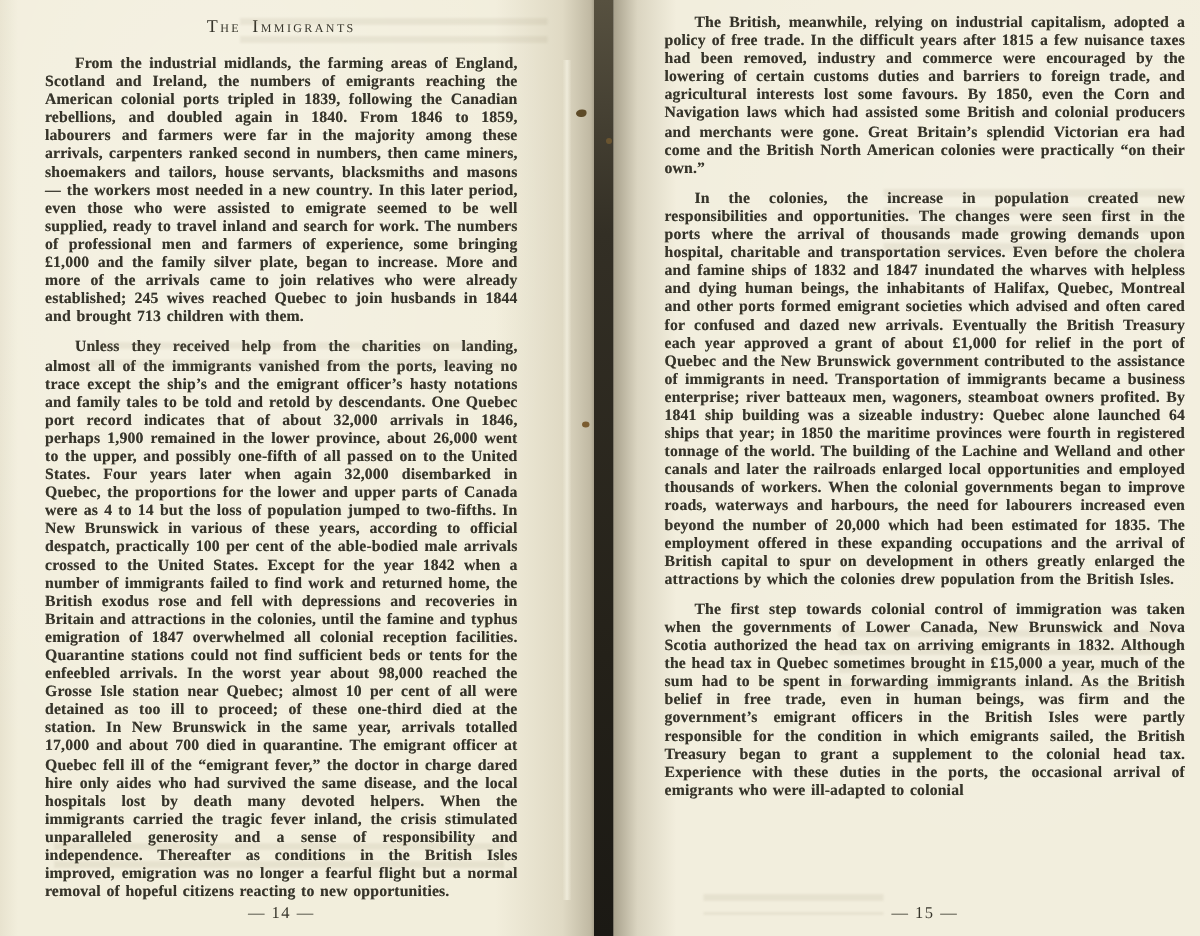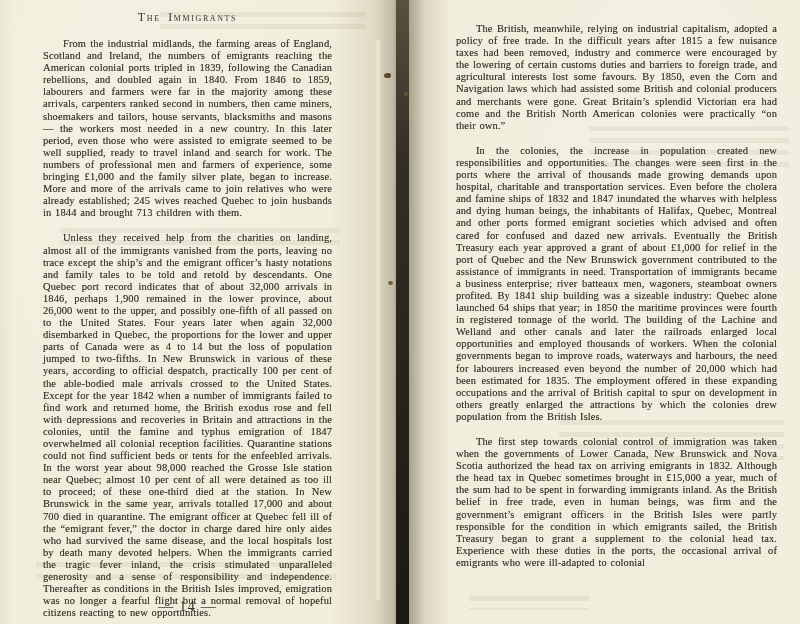--- a/index.html
+++ b/index.html
@@ -43,33 +43,34 @@
     text-align:center;
     font-variant:small-caps;
     letter-spacing:1.6px;
     word-spacing:3px;
     font-size:12px;
     font-weight:normal;
   }
   .chapter-heading{margin:2px 0 12px 0;}
   .section-heading{margin:9px 0 9px 0;}
   .body-para{
-    margin:13px;
+    margin:0;
     font-size:10.5px;
     line-height:12.1px;
     text-align:justify;
     text-indent:1.9em;
     word-spacing:1px;
     letter-spacing:0.1px;
     text-shadow:0 0 0.4px rgba(55,53,43,0.55);
+    font-weight:bold;
   }
   .body-para + .body-para{margin-top:8px;}
   .page-number{
     position:absolute;bottom:9px;left:0;right:0;
-    text-align:center;font-size:15px;letter-spacing:1px;
+    text-align:center;font-size:11px;letter-spacing:1px;
   }
   .page-left .page-number{left:30px;right:52px;}
   .page-right .page-number{left:34px;right:10px;}
   .ghost{
     position:absolute;pointer-events:none;
     opacity:0.55;filter:blur(0.7px);
     background:repeating-linear-gradient(to bottom,
       rgba(142,132,102,0.20) 0px, rgba(142,132,102,0.20) 5px,
       transparent 5px, transparent 12px);
   }
@@ -93,20 +94,21 @@
     <div class="ghost" style="left:36px;top:562px;width:300px;height:24px;"></div>
   </div>
 
   <div class="gutter"></div>
   <div class="crease-highlight"></div>
 
   <div class="page page-right">
     <p class="body-para">The British, meanwhile, relying on industrial capitalism, adopted a policy of free trade. In the difficult years after 1815 a few nuisance taxes had been removed, industry and commerce were encouraged by the lowering of certain customs duties and barriers to foreign trade, and agricultural interests lost some favours. By 1850, even the Corn and Navigation laws which had assisted some British and colonial producers and merchants were gone. Great Britain’s splendid Victorian era had come and the British North American colonies were practically “on their own.”</p>
     <p class="body-para">In the colonies, the increase in population created new responsibilities and opportunities. The changes were seen first in the ports where the arrival of thousands made growing demands upon hospital, charitable and transportation services. Even before the cholera and famine ships of 1832 and 1847 inundated the wharves with helpless and dying human beings, the inhabitants of Halifax, Quebec, Montreal and other ports formed emigrant societies which advised and often cared for confused and dazed new arrivals. Eventually the British Treasury each year approved a grant of about £1,000 for relief in the port of Quebec and the New Brunswick government contributed to the assistance of immigrants in need. Transportation of immigrants became a business enterprise; river batteaux men, wagoners, steamboat owners profited. By 1841 ship building was a sizeable industry: Quebec alone launched 64 ships that year; in 1850 the maritime provinces were fourth in registered tonnage of the world. The building of the Lachine and Welland and other canals and later the railroads enlarged local opportunities and employed thousands of workers. When the colonial governments began to improve roads, waterways and harbours, the need for labourers increased even beyond the number of 20,000 which had been estimated for 1835. The employment offered in these expanding occupations and the arrival of British capital to spur on development in others greatly enlarged the attractions by which the colonies drew population from the British Isles.</p>
     <p class="body-para">The first step towards colonial control of immigration was taken when the governments of Lower Canada, New Brunswick and Nova Scotia authorized the head tax on arriving emigrants in 1832. Although the head tax in Quebec sometimes brought in £15,000 a year, much of the sum had to be spent in forwarding immigrants inland. As the British belief in free trade, even in human beings, was firm and the government’s emigrant officers in the British Isles were partly responsible for the condition in which emigrants sailed, the British Treasury began to grant a supplement to the colonial head tax. Experience with these duties in the ports, the occasional arrival of emigrants who were ill-adapted to colonial</p>
+    <div class="page-number">— 15 —</div>
     <div class="ghost" style="left:180px;top:126px;width:200px;height:42px;"></div>
     <div class="ghost" style="left:150px;top:420px;width:225px;height:40px;"></div>
     <div class="ghost" style="left:60px;top:596px;width:120px;height:14px;"></div>
   </div>
 
   <div class="speck speck-1"></div>
   <div class="speck speck-2"></div>
   <div class="speck speck-3"></div>
 
 </div>

